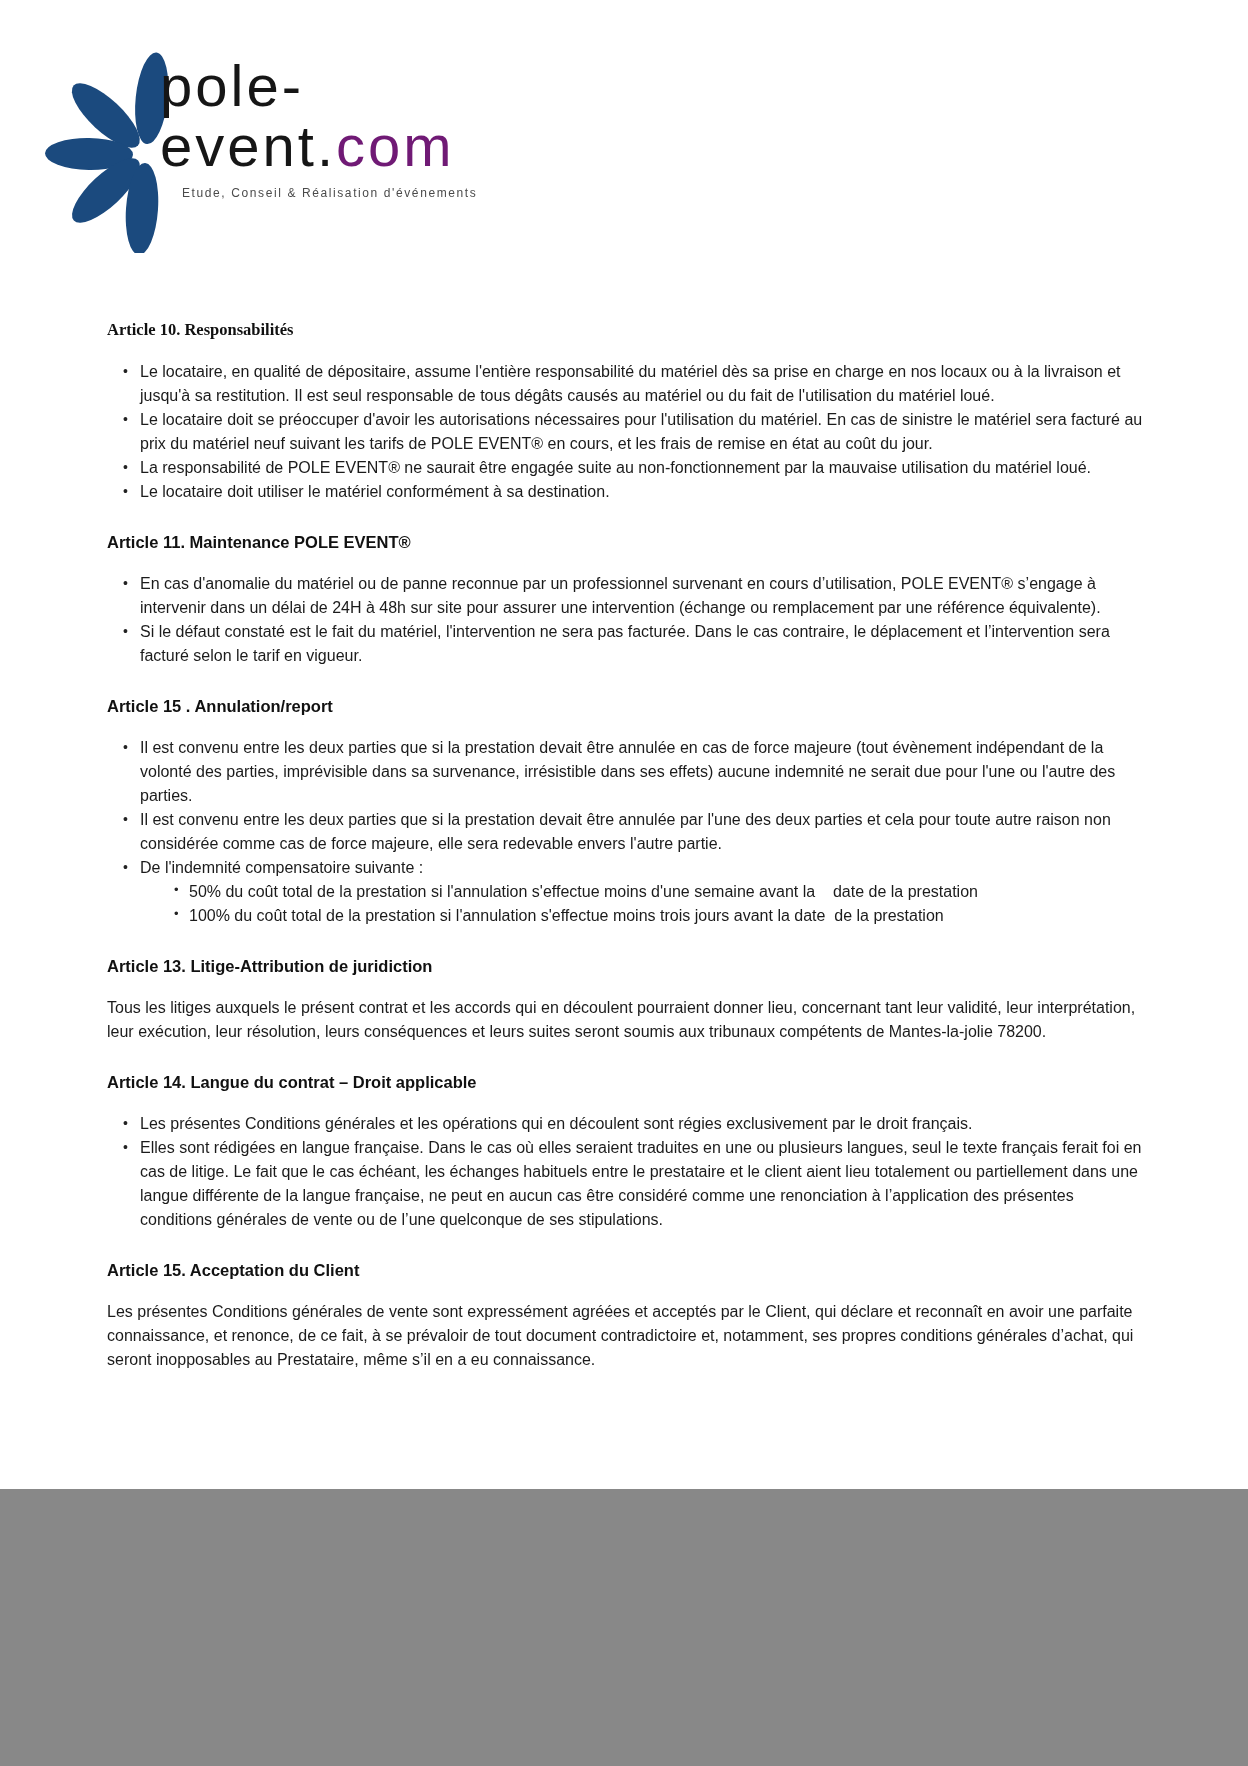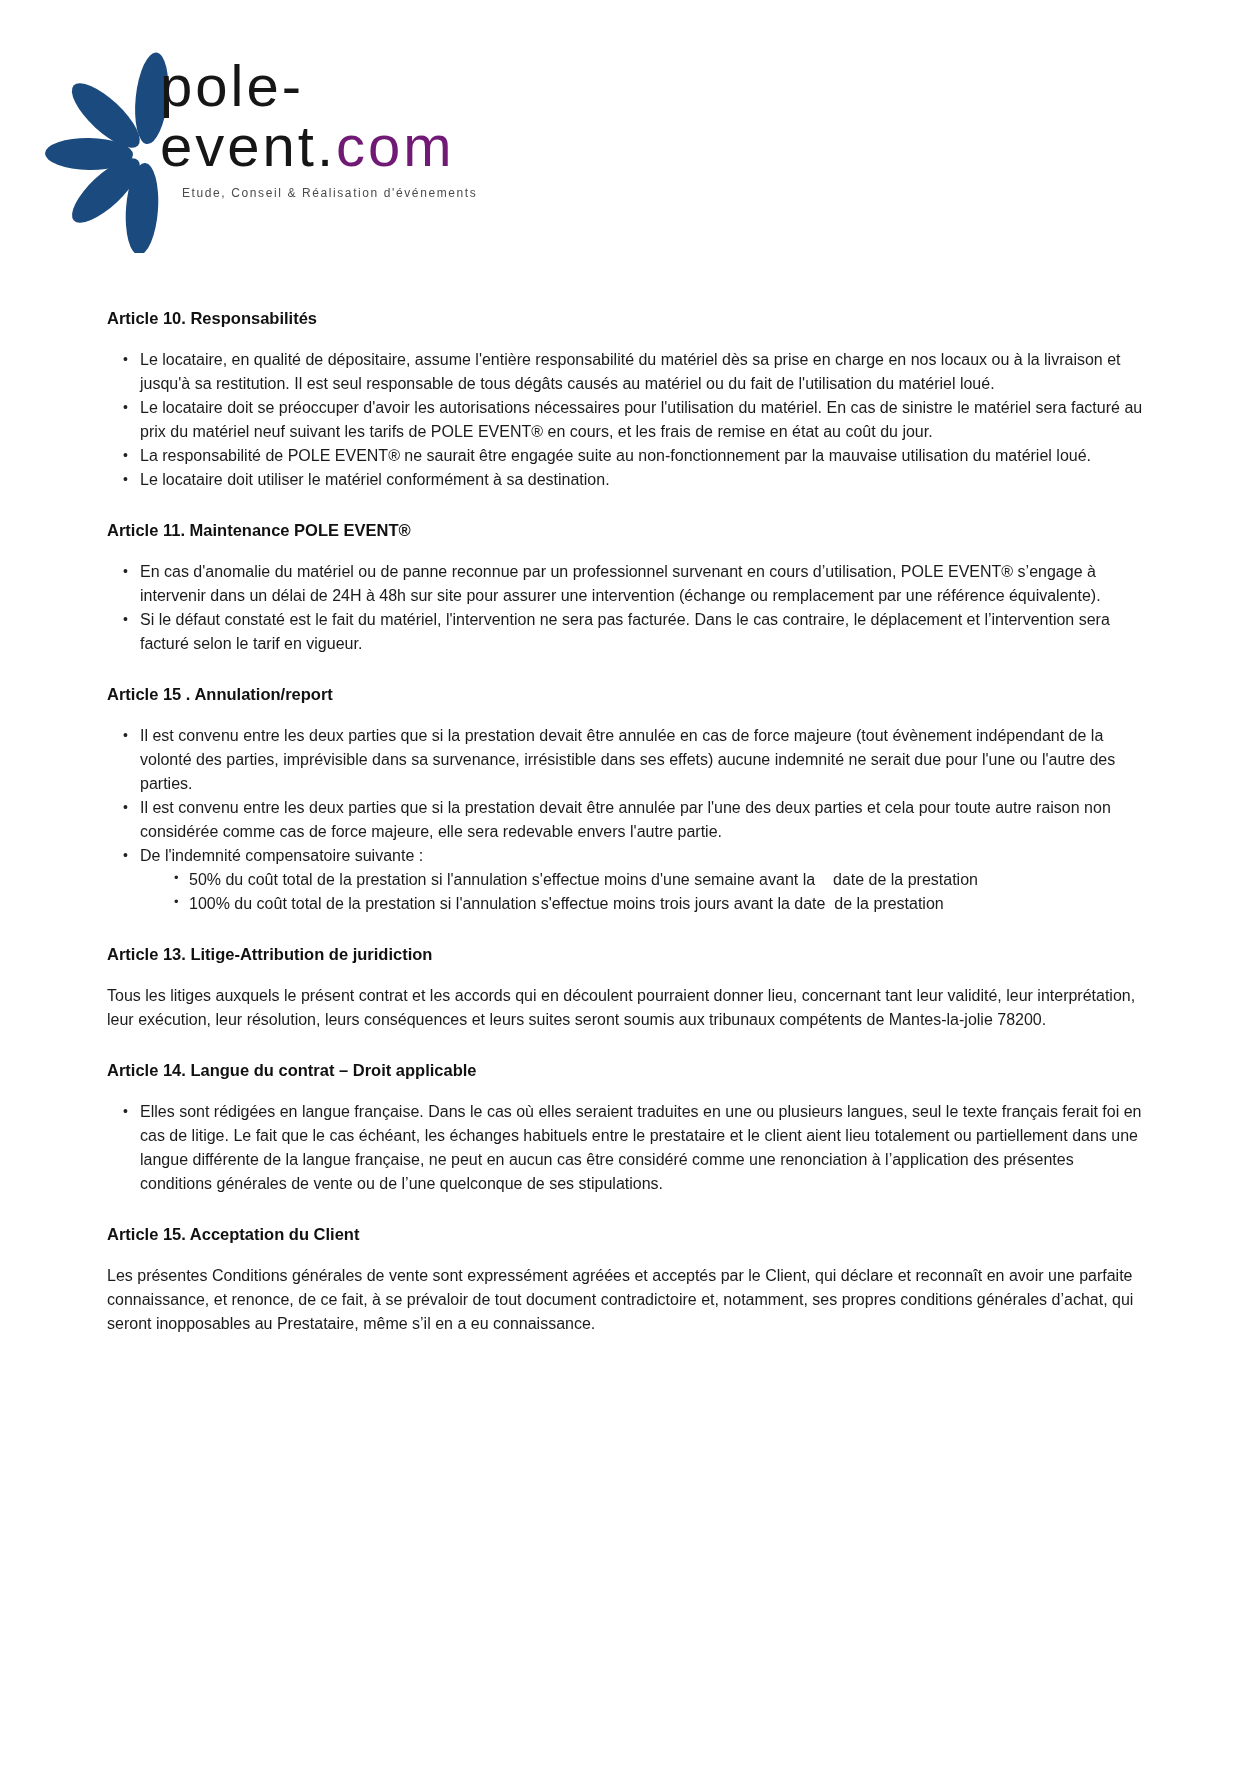--- a/index.html
+++ b/index.html
@@ -1,20 +1,20 @@
 <!DOCTYPE html>
 <html><head>
 <meta charset="utf-8">
 <style>
   * { margin: 0; padding: 0; box-sizing: border-box; }
   html, body { background: #888; }
   .page {
     position: relative;
     width: 1248px;
-    height: 1766px;
+    height: 1489px;
     margin: 0 auto;
     background: #ffffff;
     font-family: "Liberation Sans", "DejaVu Sans", sans-serif;
     color: #1b1b1b;
     overflow: hidden;
   }
 
   
   .logo { position: absolute; top: 46px; left: 36px; width: 560px; height: 210px; }
   .logo-flower { position: absolute; left: 0; top: 2px; }
@@ -44,21 +44,21 @@
     font-size: 16px;
     line-height: 24px;
   }
   .doc-section h3 {
     font-size: 16.5px;
     line-height: 24px;
     font-weight: bold;
     color: #111;
     margin: 26px 0 18px 0;
   }
-  .doc-section:first-child h3 { margin-top: 0; }
+  .doc-section:first-child h3 { margin-top: 12px; font-family: Liberation Serif, serif; }
   ul.bullets { list-style: none; margin: 0; padding: 0 0 0 33px; }
   ul.bullets > li { position: relative; }
   ul.bullets > li::before {
     content: '\2022';
     position: absolute;
     left: -17px;
     top: -1px;
     font-size: 14px;
     color: #222;
   }
@@ -137,20 +137,21 @@
     </section>
 
     <section class="doc-section">
       <h3>Article 13. Litige-Attribution de juridiction</h3>
       <p>Tous les litiges auxquels le présent contrat et les accords qui en découlent pourraient donner lieu, concernant tant leur validité, leur interprétation, leur exécution, leur résolution, leurs conséquences et leurs suites seront soumis aux tribunaux compétents de Mantes-la-jolie 78200.</p>
     </section>
 
     <section class="doc-section">
       <h3>Article 14. Langue du contrat – Droit applicable</h3>
       <ul class="bullets">
+        <li><span>Les présentes Conditions générales et les opérations qui en découlent sont régies exclusivement par le droit français.</span></li>
         <li><span>Elles sont rédigées en langue française. Dans le cas où elles seraient traduites en une ou plusieurs langues, seul le texte français ferait foi en cas de litige. Le fait que le cas échéant, les échanges habituels entre le prestataire et le client aient lieu totalement ou partiellement dans une langue différente de la langue française, ne peut en aucun cas être considéré comme une renonciation à l’application des présentes conditions générales de vente ou de l’une quelconque de ses stipulations.</span></li>
       </ul>
     </section>
 
     <section class="doc-section">
       <h3>Article 15. Acceptation du Client</h3>
       <p>Les présentes Conditions générales de vente sont expressément agréées et acceptés par le Client, qui déclare et reconnaît en avoir une parfaite connaissance, et renonce, de ce fait, à se prévaloir de tout document contradictoire et, notamment, ses propres conditions générales d’achat, qui seront inopposables au Prestataire, même s’il en a eu connaissance.</p>
     </section>
 
   </div>

